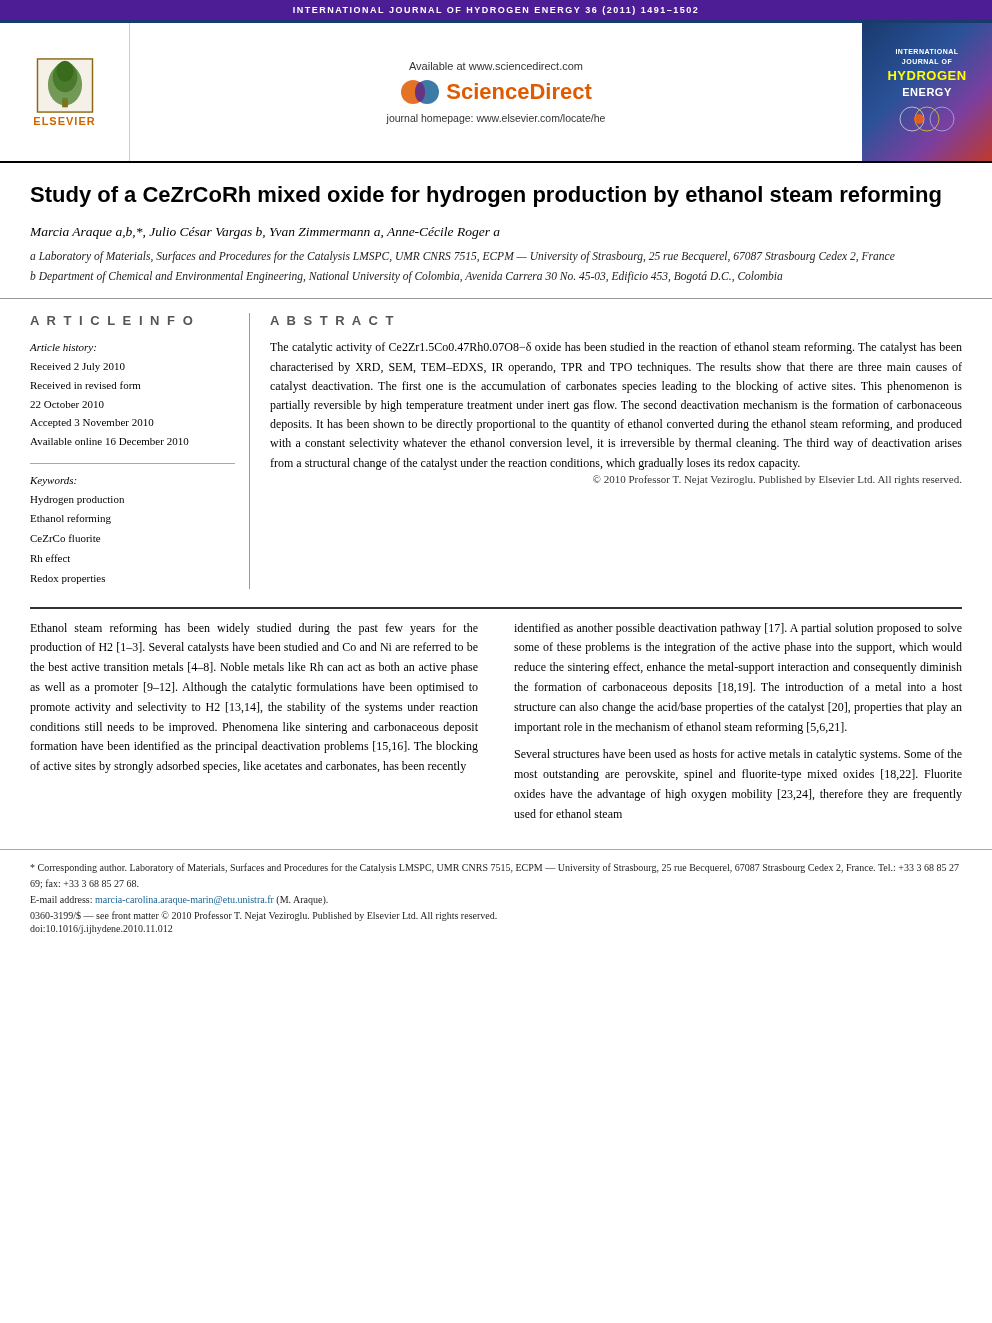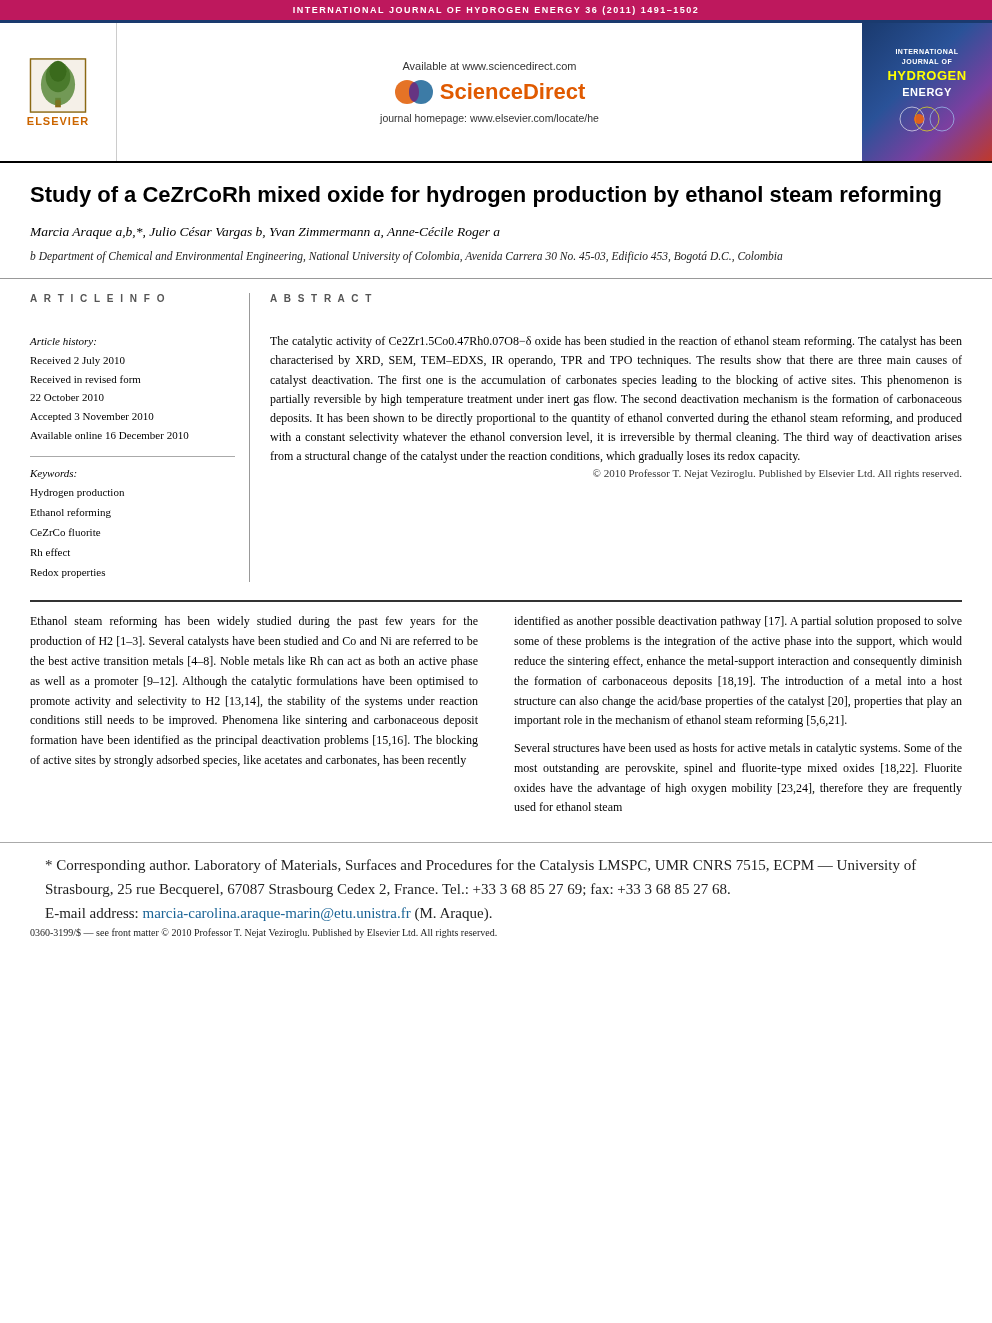--- a/index.html
+++ b/index.html
@@ -7,41 +7,41 @@
       background: #fff;
       font-family: 'Times New Roman', Times, serif;
       font-size: 13px;
       color: #000;
       width: 992px;
       min-height: 1323px;
     }
 
     
     .journal-header {
-      background: #be185d;
+      background: #4c1d95;
       color: #fff;
       text-align: center;
       font-size: 9px;
       letter-spacing: 1.5px;
       text-transform: uppercase;
       padding: 5px 0;
       font-family: Arial, sans-serif;
       font-weight: bold;
     }
 
     
     .top-row {
       display: flex;
       align-items: stretch;
       border-bottom: 2px solid #000;
       padding: 0;
     }
 
     .elsevier-logo-box {
-      width: 117px;
+      width: 130px;
       min-height: 110px;
       border-right: 1px solid #ccc;
       display: flex;
       flex-direction: column;
       align-items: center;
       justify-content: center;
       padding: 8px;
       background: #fff;
     }
 
@@ -186,27 +186,27 @@
 
     
     .article-info {
       width: 220px;
       flex-shrink: 0;
       border-right: 1px solid #999;
       padding-right: 14px;
     }
 
     .section-label {
-      font-size: 10px;
+      font-size: 13px;
       letter-spacing: 2px;
       font-family: Arial, sans-serif;
       font-weight: bold;
       color: #555;
       text-transform: uppercase;
-      margin-bottom: 28px;
+      margin-bottom: 10px;
     }
 
     .article-history {
       font-size: 11px;
       line-height: 1.7;
       margin-bottom: 12px;
     }
 
     .article-history .field-label {
       font-style: italic;
@@ -298,24 +298,23 @@
     }
 
     
     .footer {
       padding: 10px 30px 6px 30px;
       border-top: 1px solid #aaa;
       margin-top: 16px;
     }
 
     .footnote-text {
-      font-size: 15px;
+      font-size: 10px;
       line-height: 1.6;
       color: #222;
-      margin-left: 15px;
     }
 
     .footnote-text a, .footnote-email {
       color: #1a6496;
       text-decoration: none;
     }
 
     .doi-line {
       font-size: 10px;
       color: #222;
@@ -392,20 +391,21 @@
   </div>
 
 </div>
 
 <div class="title-section">
   <div class="paper-title">Study of a CeZrCoRh mixed oxide for hydrogen production by ethanol steam reforming</div>
   <div class="authors">
     <em>Marcia Araque a,b,*, Julio César Vargas b, Yvan Zimmermann a, Anne-Cécile Roger a</em>
   </div>
   <div class="affiliations">
+    <p>a Laboratory of Materials, Surfaces and Procedures for the Catalysis LMSPC, UMR CNRS 7515, ECPM — University of Strasbourg, 25 rue Becquerel, 67087 Strasbourg Cedex 2, France</p>
     <p>b Department of Chemical and Environmental Engineering, National University of Colombia, Avenida Carrera 30 No. 45-03, Edificio 453, Bogotá D.C., Colombia</p>
   </div>
 </div>
 
 <div class="two-col">
 
   <div class="article-info">
     <div class="section-label">A R T I C L E   I N F O</div>
 
     <div class="article-history">
@@ -460,13 +460,14 @@
 <div class="footer">
   <div class="footnote-text">
     <span>* Corresponding author. Laboratory of Materials, Surfaces and Procedures for the Catalysis LMSPC, UMR CNRS 7515, ECPM — University of Strasbourg, 25 rue Becquerel, 67087 Strasbourg Cedex 2, France. Tel.: +33 3 68 85 27 69; fax: +33 3 68 85 27 68.</span>
   </div>
   <div class="footnote-text">
     <span>E-mail address:</span>
     <a class="footnote-email">marcia-carolina.araque-marin@etu.unistra.fr</a>
     <span> (M. Araque).</span>
   </div>
   <div class="doi-line">0360-3199/$ — see front matter © 2010 Professor T. Nejat Veziroglu. Published by Elsevier Ltd. All rights reserved.</div>
+  <div class="doi-line">doi:10.1016/j.ijhydene.2010.11.012</div>
 </div>
 
 </body></html>

